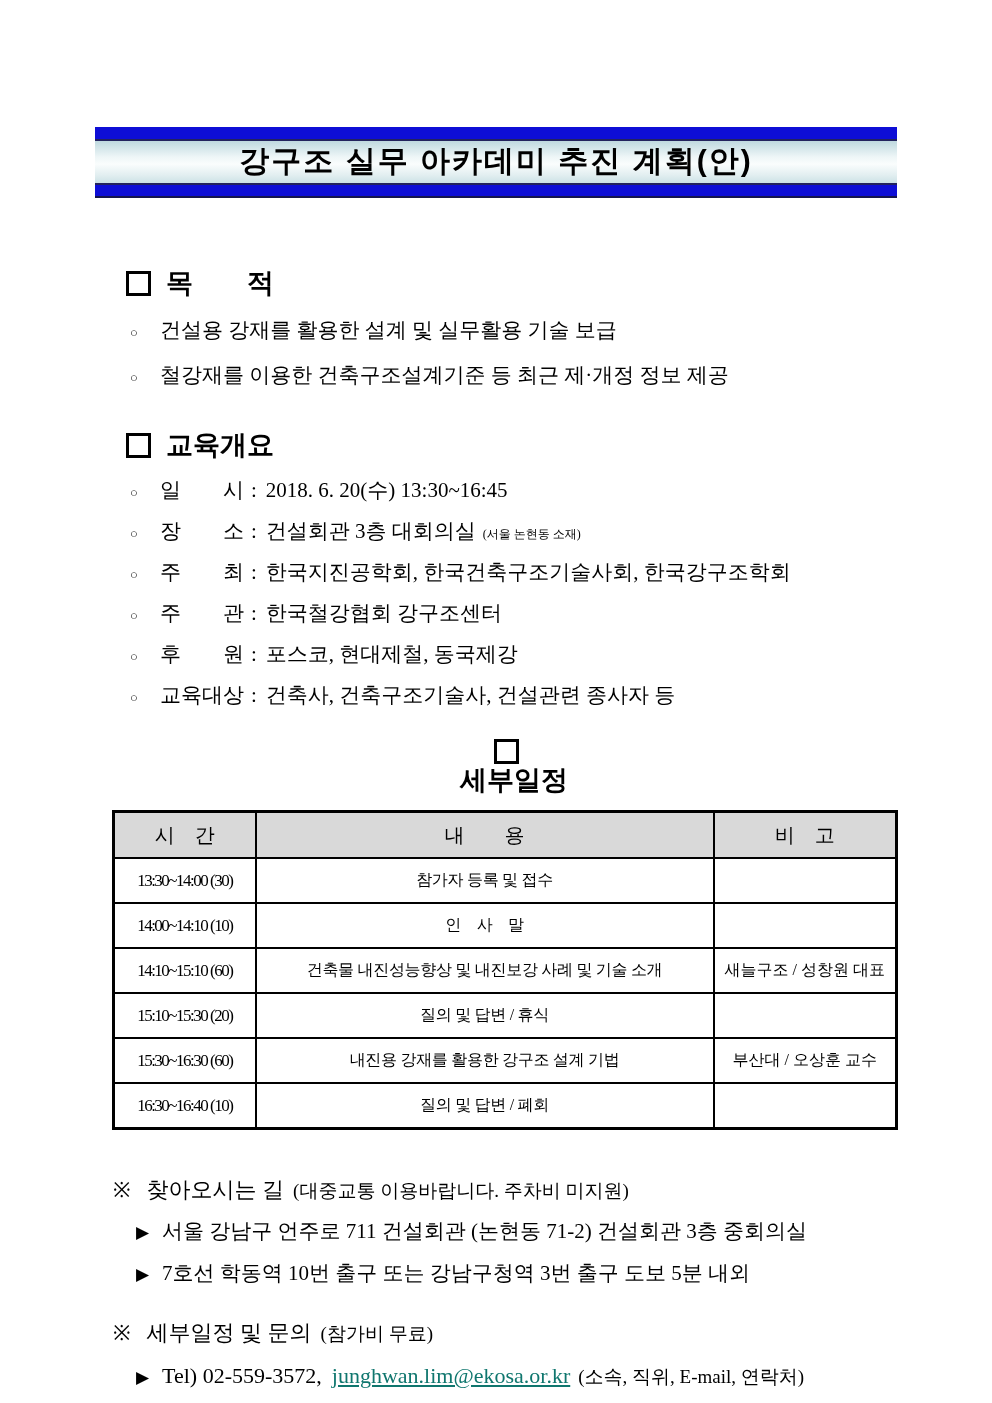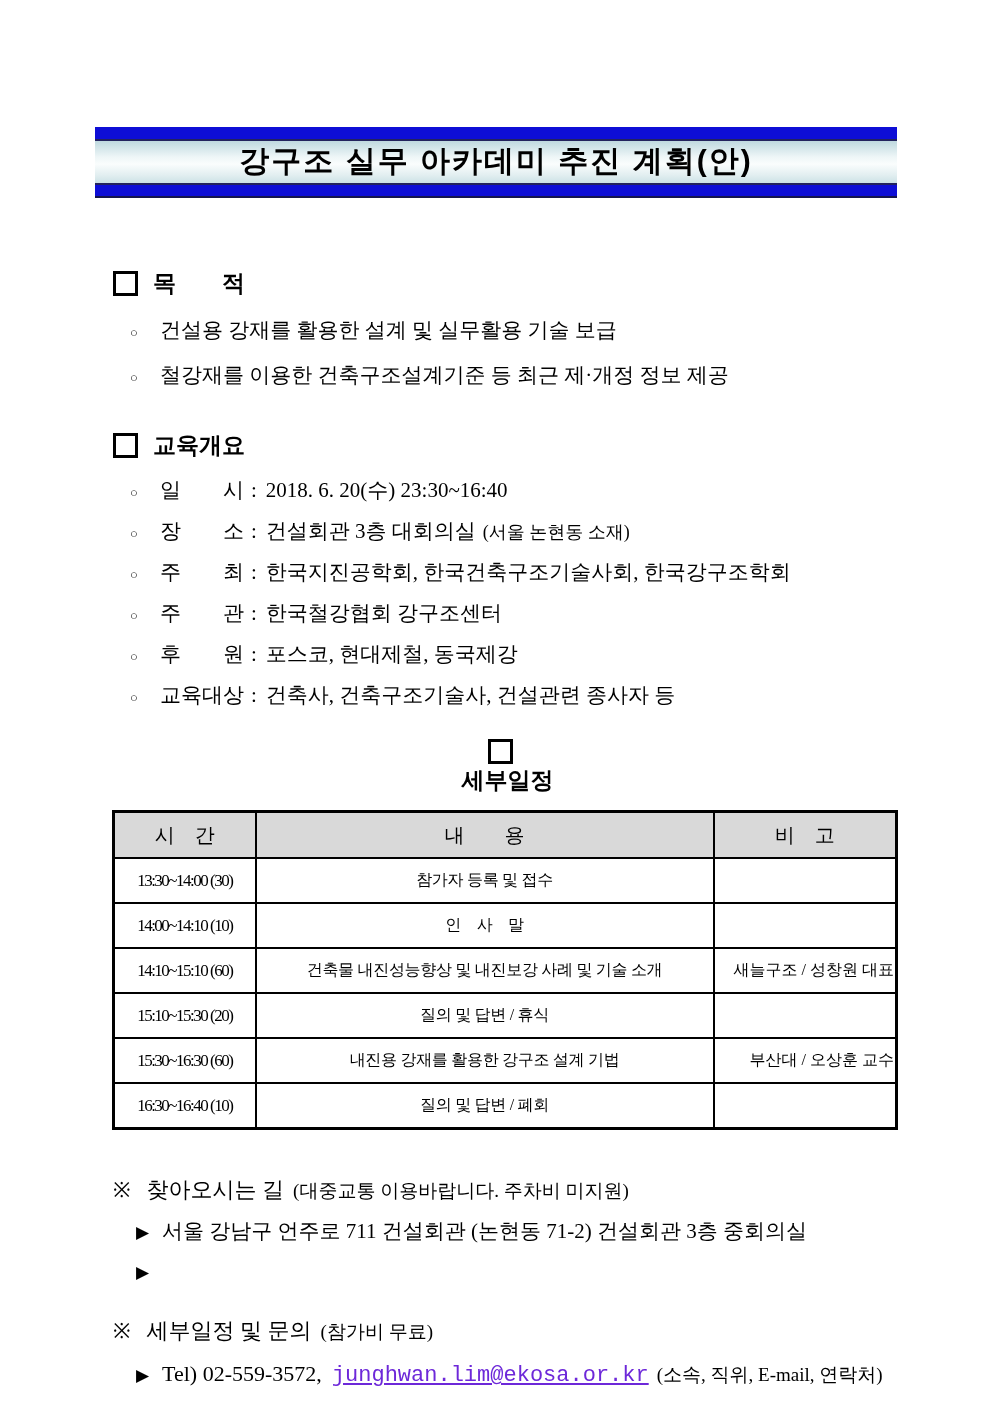--- a/index.html
+++ b/index.html
@@ -25,73 +25,73 @@
     font-family:"Liberation Sans","DejaVu Sans",sans-serif;
     font-weight:bold; font-size:30px; letter-spacing:2px; color:#000;
   }
 
   .content { padding:0 90px 0 113px; }
 
   
   .section-heading {
     display:flex; align-items:center;
     font-family:"Liberation Sans","DejaVu Sans",sans-serif;
-    font-weight:bold; font-size:23px; line-height:32px;
+    font-weight:bold; font-size:27px; line-height:32px;margin-left:13px;
   }
   .checkbox {
     width:19px; height:19px; border:3px solid #000;
     margin-right:15px; flex:none; background:#fff;
   }
   .h-purpose  { margin-top:69px;  margin-bottom:10px; }
   .h-overview { margin-top:30px;  margin-bottom:10px; }
   .h-schedule { margin-top:22px;flex-direction:column; }
 
   
   .bullet-line { display:flex; align-items:baseline; font-size:21px; line-height:42px; padding-left:17px; }
   .bullet { width:30px; font-size:13px; flex:none; }
 
   
   .info-line { display:flex; align-items:baseline; font-size:21px; line-height:38px; padding-left:17px; }
   .info-label { white-space:pre; }
   .info-colon { padding:0 9px 0 7px; }
-  .info-note  { font-size:18px; padding-left:7px; }
+  .info-note  { font-size:12px; padding-left:7px; }
 
   
   .schedule-table {
     border-collapse:collapse; table-layout:fixed;
     width:785px; margin-top:14px; margin-left:-1px;
     border:3px solid #000;
   }
   .schedule-table th, .schedule-table td {
     border:2px solid #000; text-align:center; vertical-align:middle; overflow:hidden;
   }
   .schedule-table th {
     background:#d9d9d9; height:42px; font-weight:normal; font-size:20px;
   }
   .schedule-table td { height:41px; }
   .col-time    { width:142px; }
   .col-content { width:458px; }
   .col-note    { width:183px; }
   td.cell-time    { font-size:17px; letter-spacing:-1.5px; }
   td.cell-content { font-size:16px; letter-spacing:-0.3px; }
-  td.cell-note    { font-size:16px;text-align:right; }
+  td.cell-note    { font-size:16px; }
 
   
   .ref-line { display:flex; align-items:baseline; font-size:22px; line-height:32px; }
   .ref-directions { margin-top:44px; margin-bottom:4px; }
   .ref-contact    { margin-top:22px; margin-bottom:8px; }
   .ref-mark { margin-right:16px; font-size:21px; flex:none; }
   .ref-note { font-size:19px; padding-left:9px; }
 
   .arrow-line { display:flex; align-items:baseline; font-size:21px; line-height:40px; padding-left:23px; }
   .arrow-icon { margin-right:13px; font-size:17px; flex:none; }
 
   .tel-line { font-size:22px; line-height:36px; }
   .email-link {
-    color:#6d28d9; text-decoration:underline; cursor:pointer;font-family:Liberation Mono, monospace;
+    color:#0f766e; text-decoration:underline; cursor:pointer;
   }
   .email-note { font-size:19px; padding-left:8px; }
 </style>
 </head>
 <body>
 
 <div class="banner">
   <div class="banner-bar top"></div>
   <div class="banner-inner">
     <span class="banner-title">강구조 실무 아카데미 추진 계획(안)</span>
@@ -116,21 +116,21 @@
 
   <div class="section-heading h-overview">
     <span class="checkbox"></span>
     <span>교육개요</span>
   </div>
 
   <div class="info-line">
     <span class="bullet">○</span>
     <span class="info-label">일　　시</span>
     <span class="info-colon">:</span>
-    <span>2018. 6. 20(수) 23:30~16:40</span>
+    <span>2018. 6. 20(수) 13:30~16:45</span>
     <span class="info-note"></span>
   </div>
   <div class="info-line">
     <span class="bullet">○</span>
     <span class="info-label">장　　소</span>
     <span class="info-colon">:</span>
     <span>건설회관 3층 대회의실</span>
     <span class="info-note">(서울 논현동 소재)</span>
   </div>
   <div class="info-line">
@@ -218,20 +218,21 @@
     <span class="ref-mark">※</span>
     <span>찾아오시는 길</span>
     <span class="ref-note">(대중교통 이용바랍니다. 주차비 미지원)</span>
   </div>
   <div class="arrow-line">
     <span class="arrow-icon">▶</span>
     <span>서울 강남구 언주로 711 건설회관 (논현동 71-2) 건설회관 3층 중회의실</span>
   </div>
   <div class="arrow-line">
     <span class="arrow-icon">▶</span>
+    <span>7호선 학동역 10번 출구 또는 강남구청역 3번 출구 도보 5분 내외</span>
   </div>
 
   <div class="ref-line ref-contact">
     <span class="ref-mark">※</span>
     <span>세부일정 및 문의</span>
     <span class="ref-note">(참가비 무료)</span>
   </div>
   <div class="arrow-line tel-line">
     <span class="arrow-icon">▶</span>
     <span>Tel) 02-559-3572,</span>

